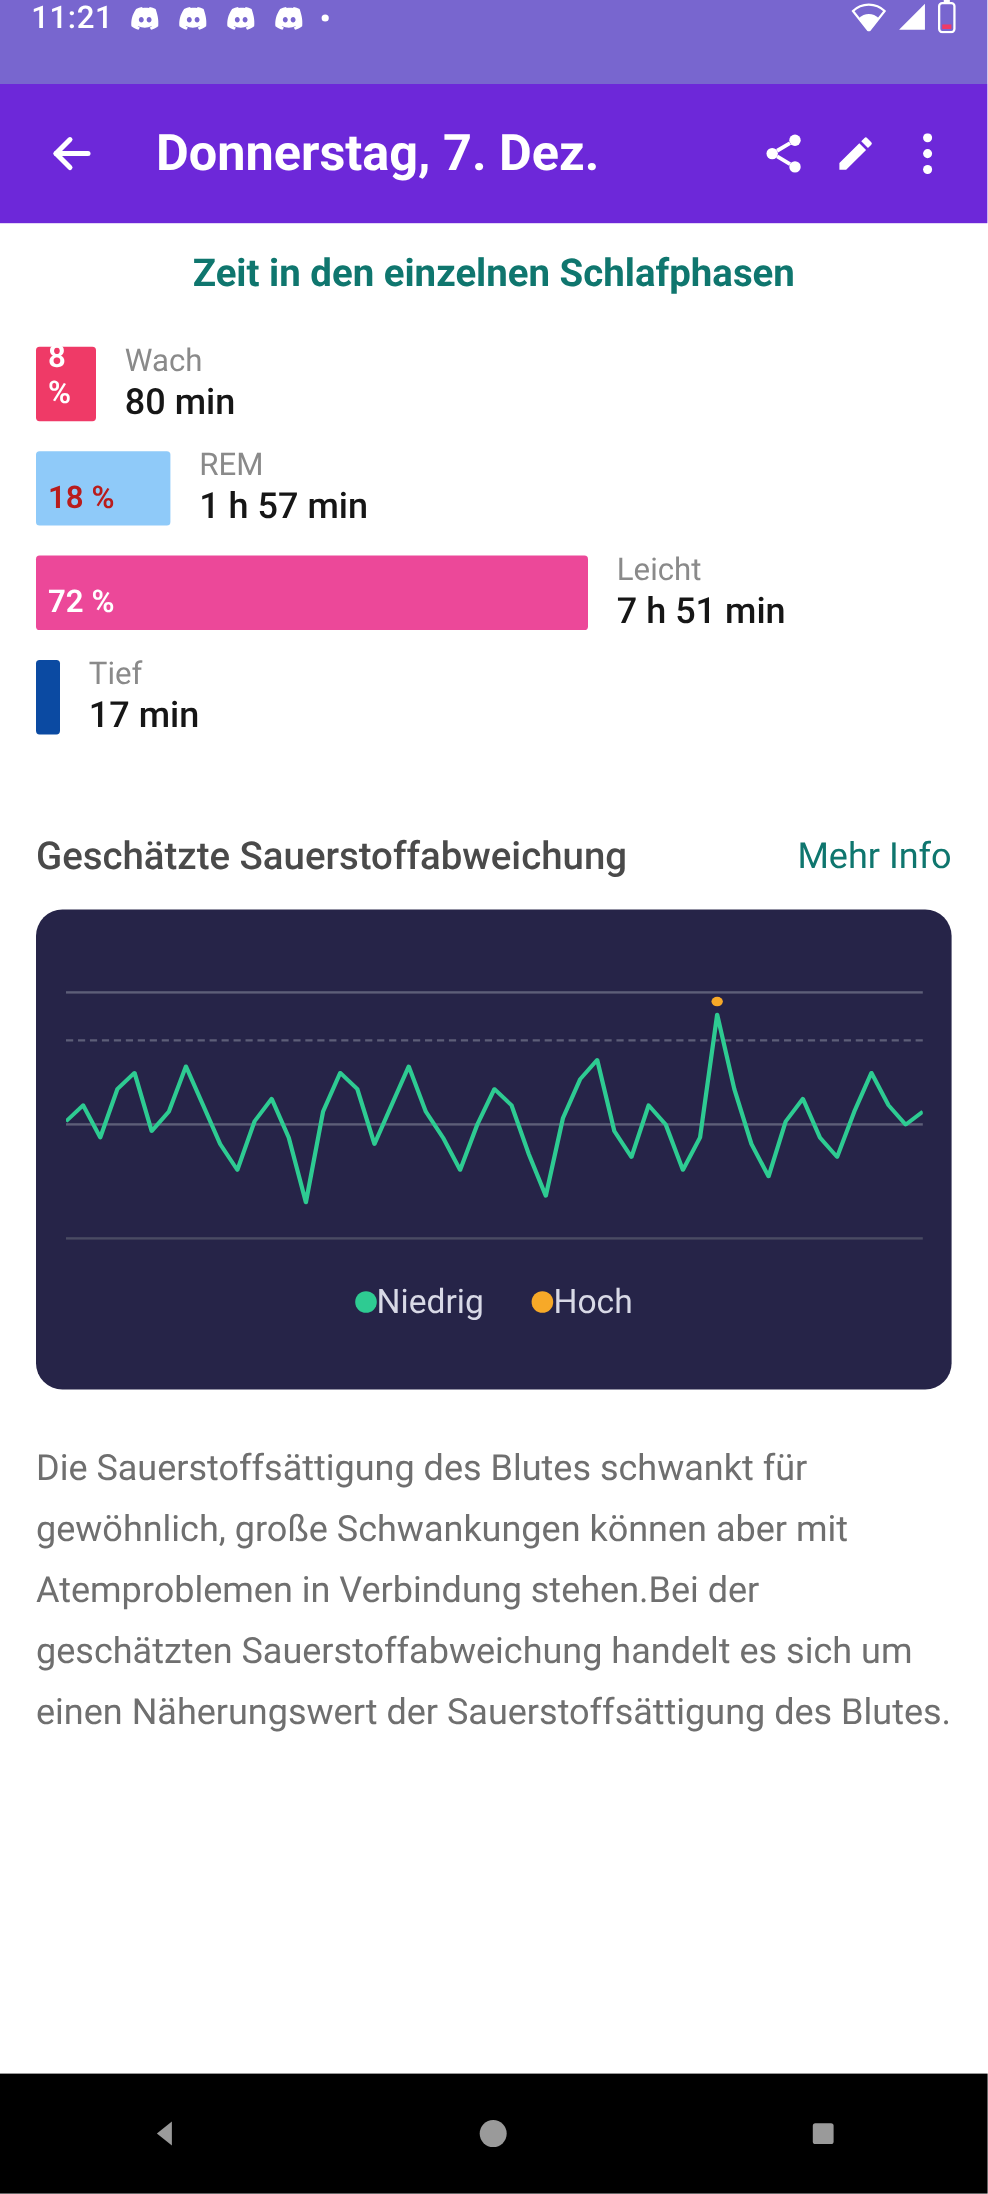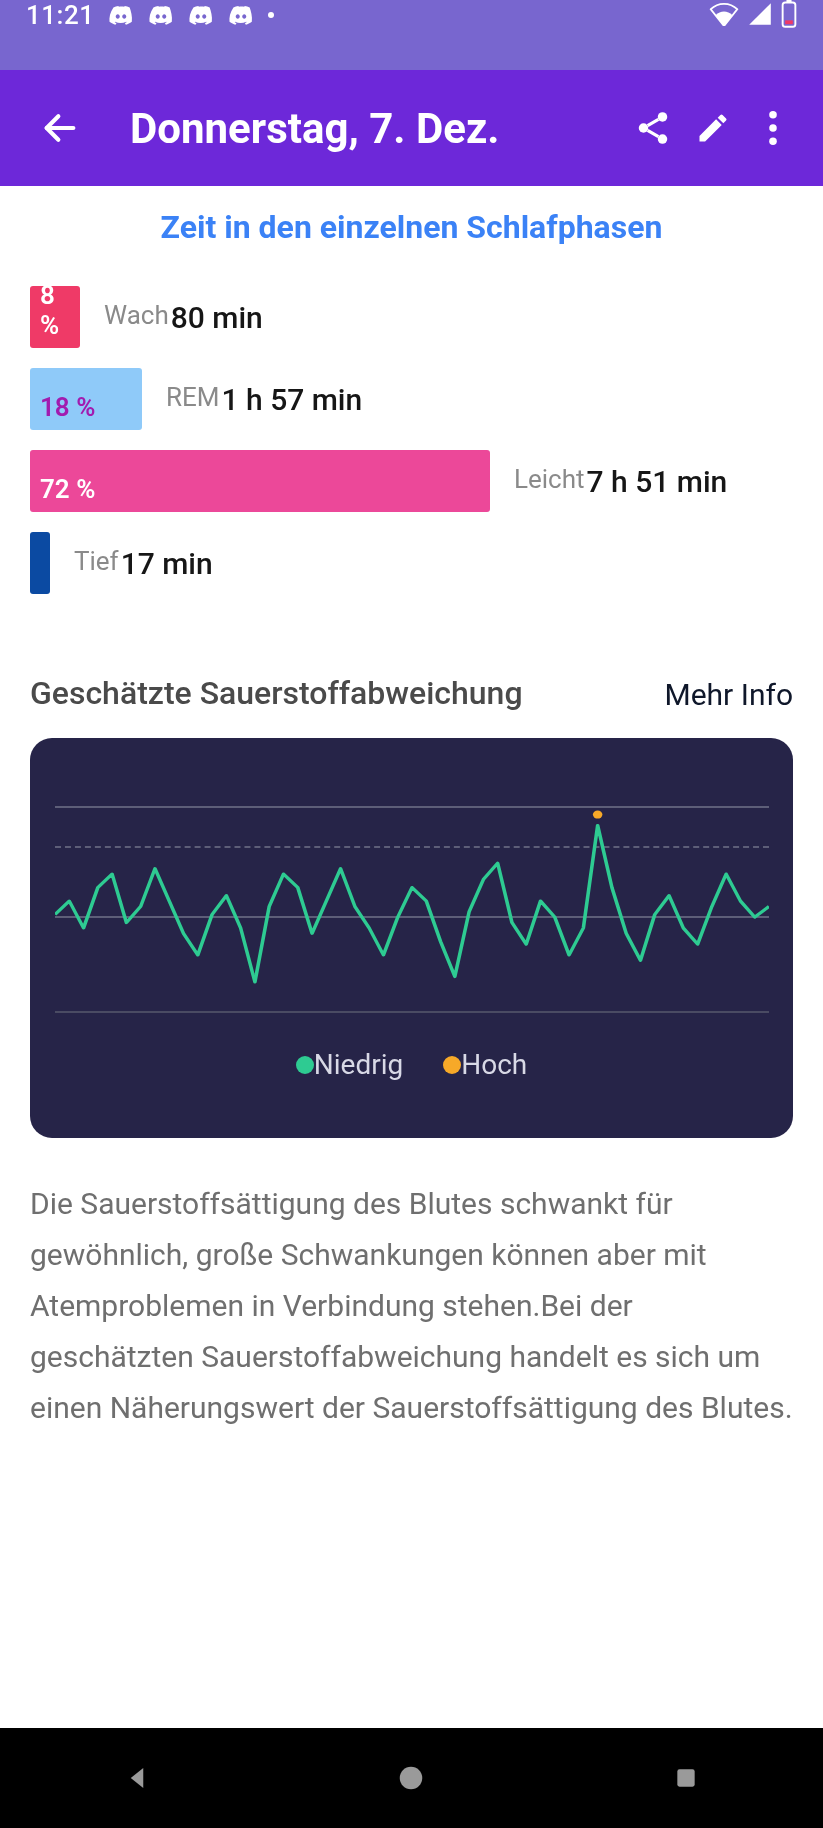--- a/index.html
+++ b/index.html
@@ -39,52 +39,52 @@
     white-space: nowrap;
     overflow: hidden;
   }
   .icon-btn { width: 60px; height: 60px; display: inline-flex; align-items: center; justify-content: center; }
 
   
   .content { padding: 0 0 0 0; }
   .section-title {
     font-size: 32px;
     font-weight: 700;
-    color: #3b82f6;
+    color: #0f766e;
     text-align: center;
     padding: 22px 30px 40px;
   }
 
   
   .phases { padding: 0 30px 60px; }
   .phase-row { display: flex; align-items: center; margin-bottom: 20px; gap: 24px; }
   .phase-bar {
     height: 62px;
     display: flex;
     align-items: flex-end;
     color: #fff;
     font-size: 26px;
     font-weight: 600;
     padding: 0 10px 8px;
     border-radius: 3px;
     min-width: 8px;
   }
-  .phase-labels { display: flex; flex-direction: row; gap: 2px; }
+  .phase-labels { display: flex; flex-direction: column; gap: 2px; }
   .phase-name { color: #8a8a8a; font-size: 26px; }
   .phase-val  { color: #161616; font-size: 30px; font-weight: 500; }
 
   
   .oxy-header {
     display: flex;
     justify-content: space-between;
-    align-items: flex-end;
+    align-items: center;
     padding: 0 30px 26px;
   }
   .oxy-title { font-size: 32px; color: #4a4a4a; font-weight: 500; }
-  .oxy-more  { font-size: 30px; color: #0f172a; }
+  .oxy-more  { font-size: 30px; color: #0f766e; }
 
   .chart-card {
     margin: 0 30px;
     background: #262448;
     border-radius: 22px;
     padding: 28px 24px 20px;
     height: 400px;
     position: relative;
     color: #aeb0c8;
   }
@@ -205,21 +205,21 @@
 
   <div class="phases">
     <div class="phase-row">
       <div class="phase-bar" style="background:#ef3a67;width:50px;color:#ffffff">8 %</div>
       <div class="phase-labels">
         <span class="phase-name">Wach</span>
         <span class="phase-val">80 min</span>
       </div>
     </div>
     <div class="phase-row">
-      <div class="phase-bar" style="background:#8fcaf9;width:112px;color:#a21caf">18 %</div>
+      <div class="phase-bar" style="background:#8fcaf9;width:112px;color:#b91c1c">18 %</div>
       <div class="phase-labels">
         <span class="phase-name">REM</span>
         <span class="phase-val">1 h 57 min</span>
       </div>
     </div>
     <div class="phase-row">
       <div class="phase-bar" style="background:#ec4899;width:460px;color:#ffffff">72 %</div>
       <div class="phase-labels">
         <span class="phase-name">Leicht</span>
         <span class="phase-val">7 h 51 min</span>

